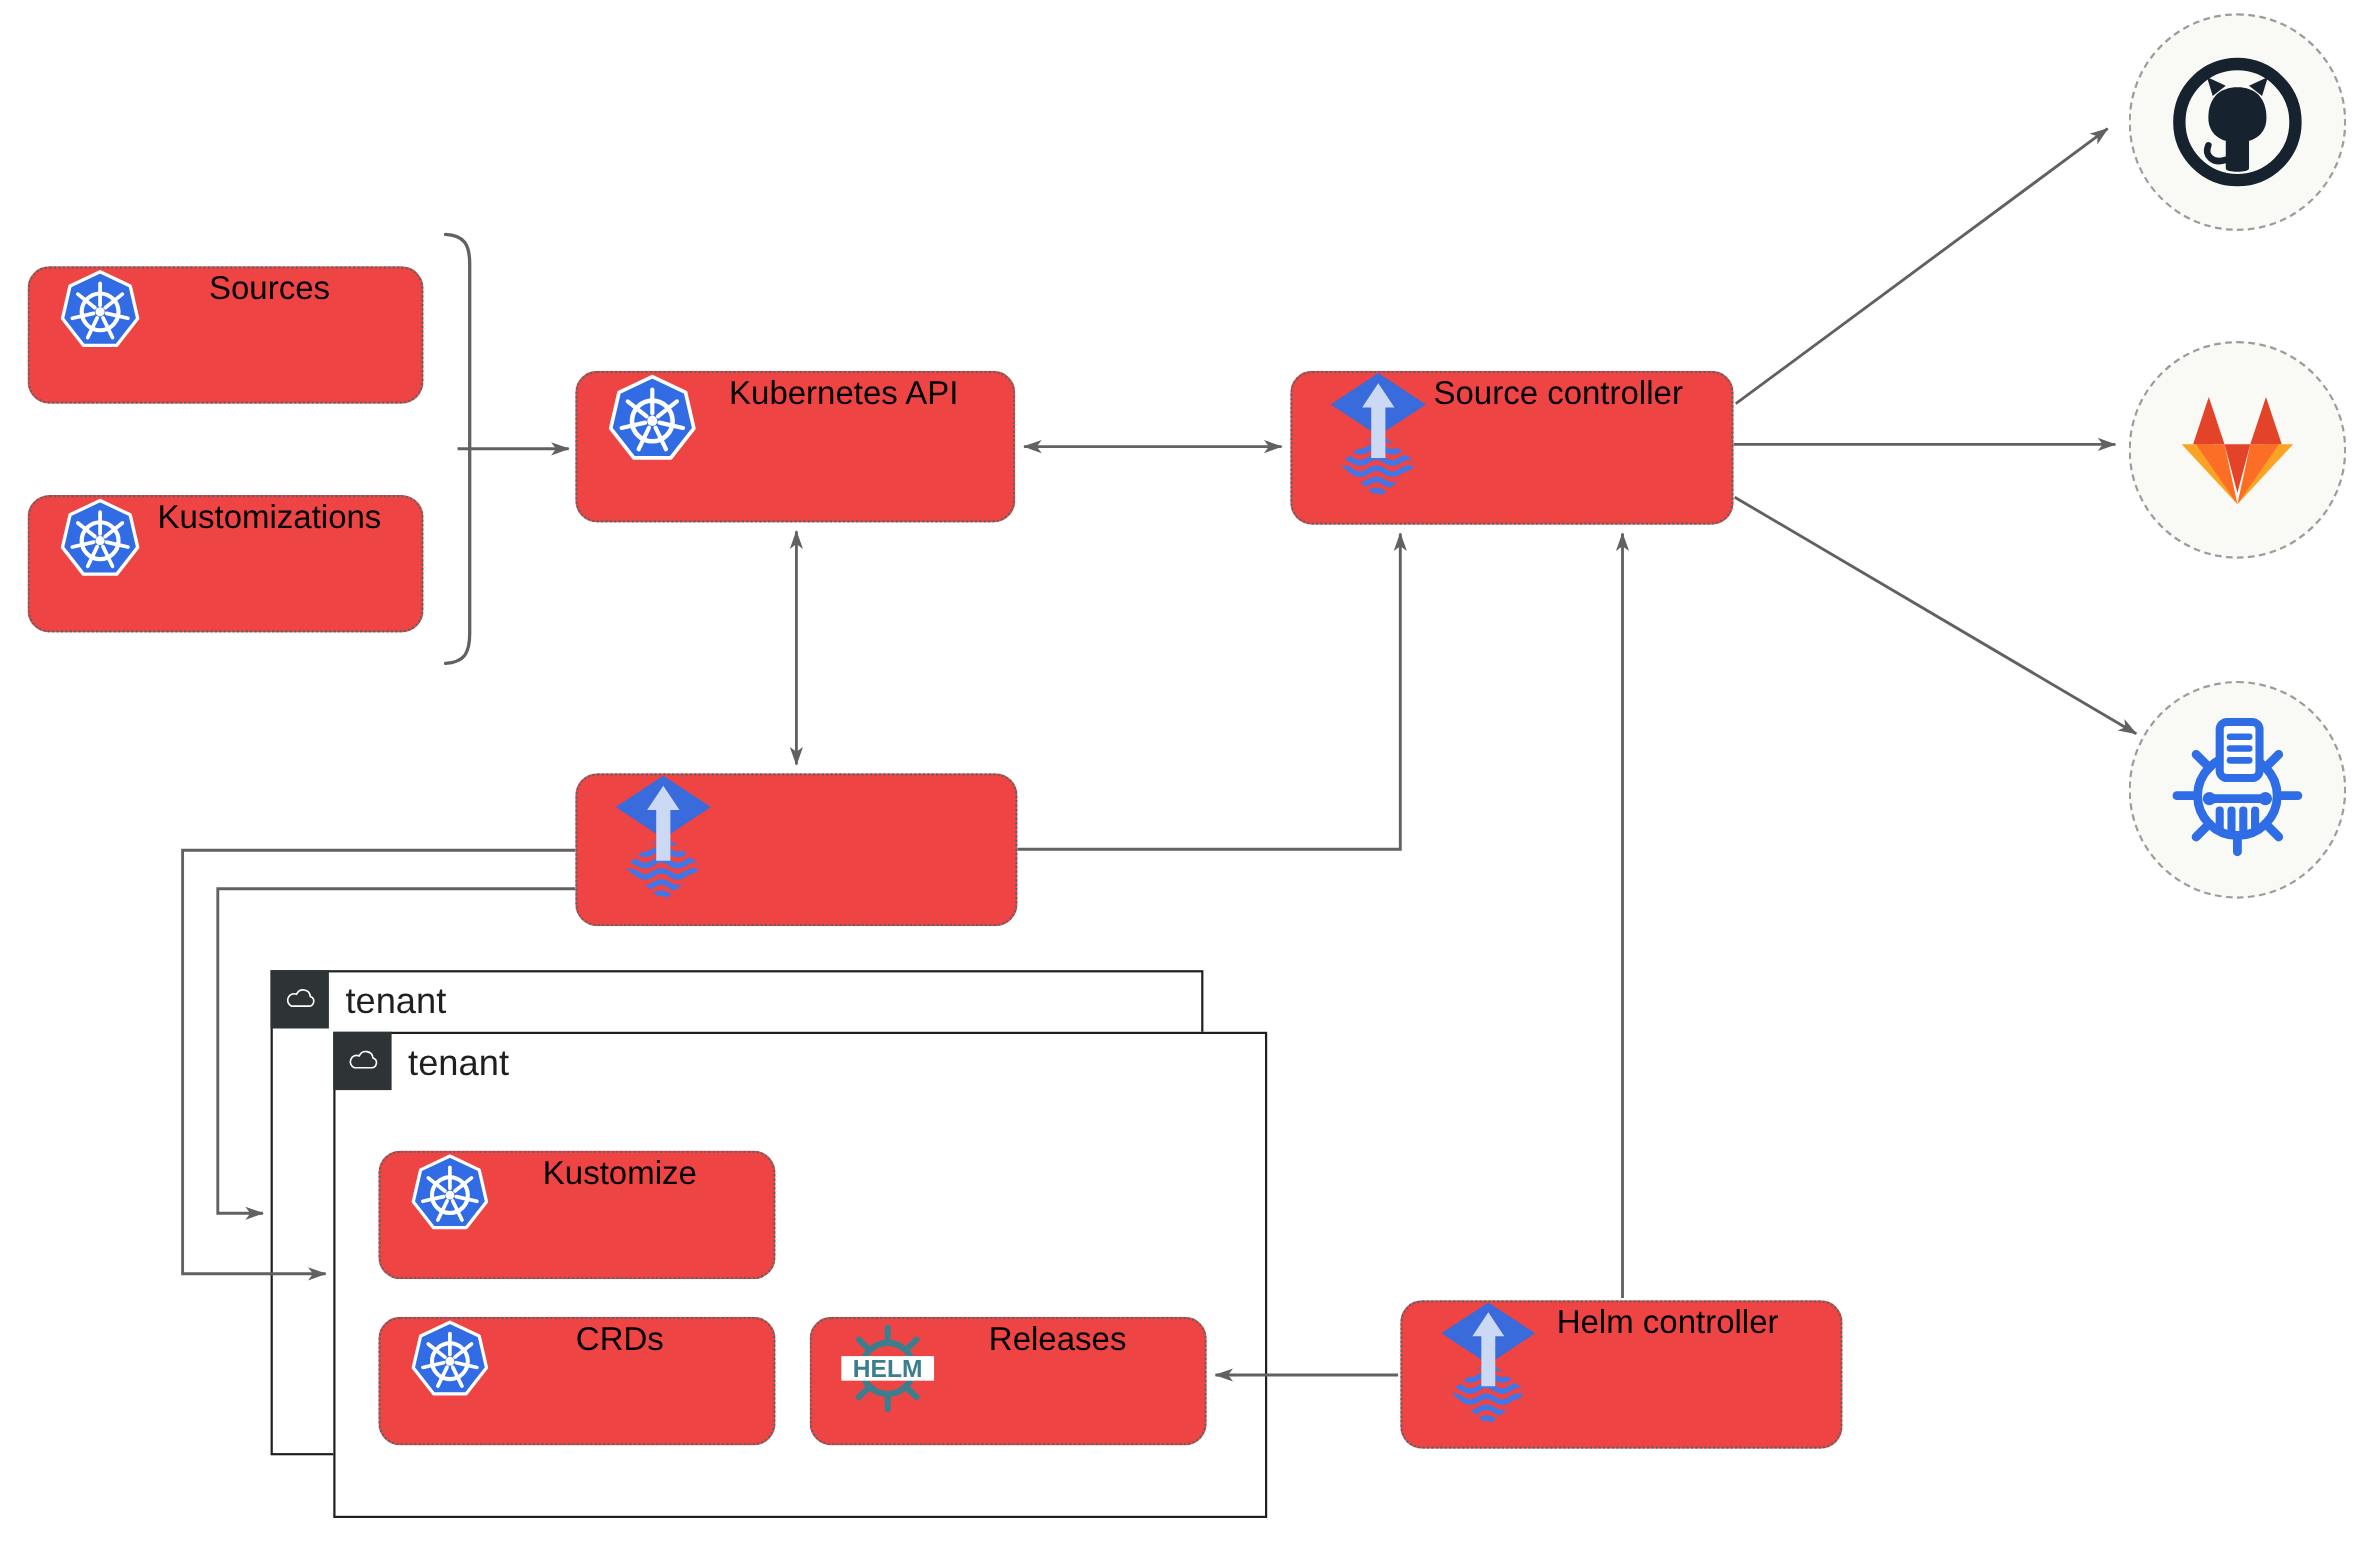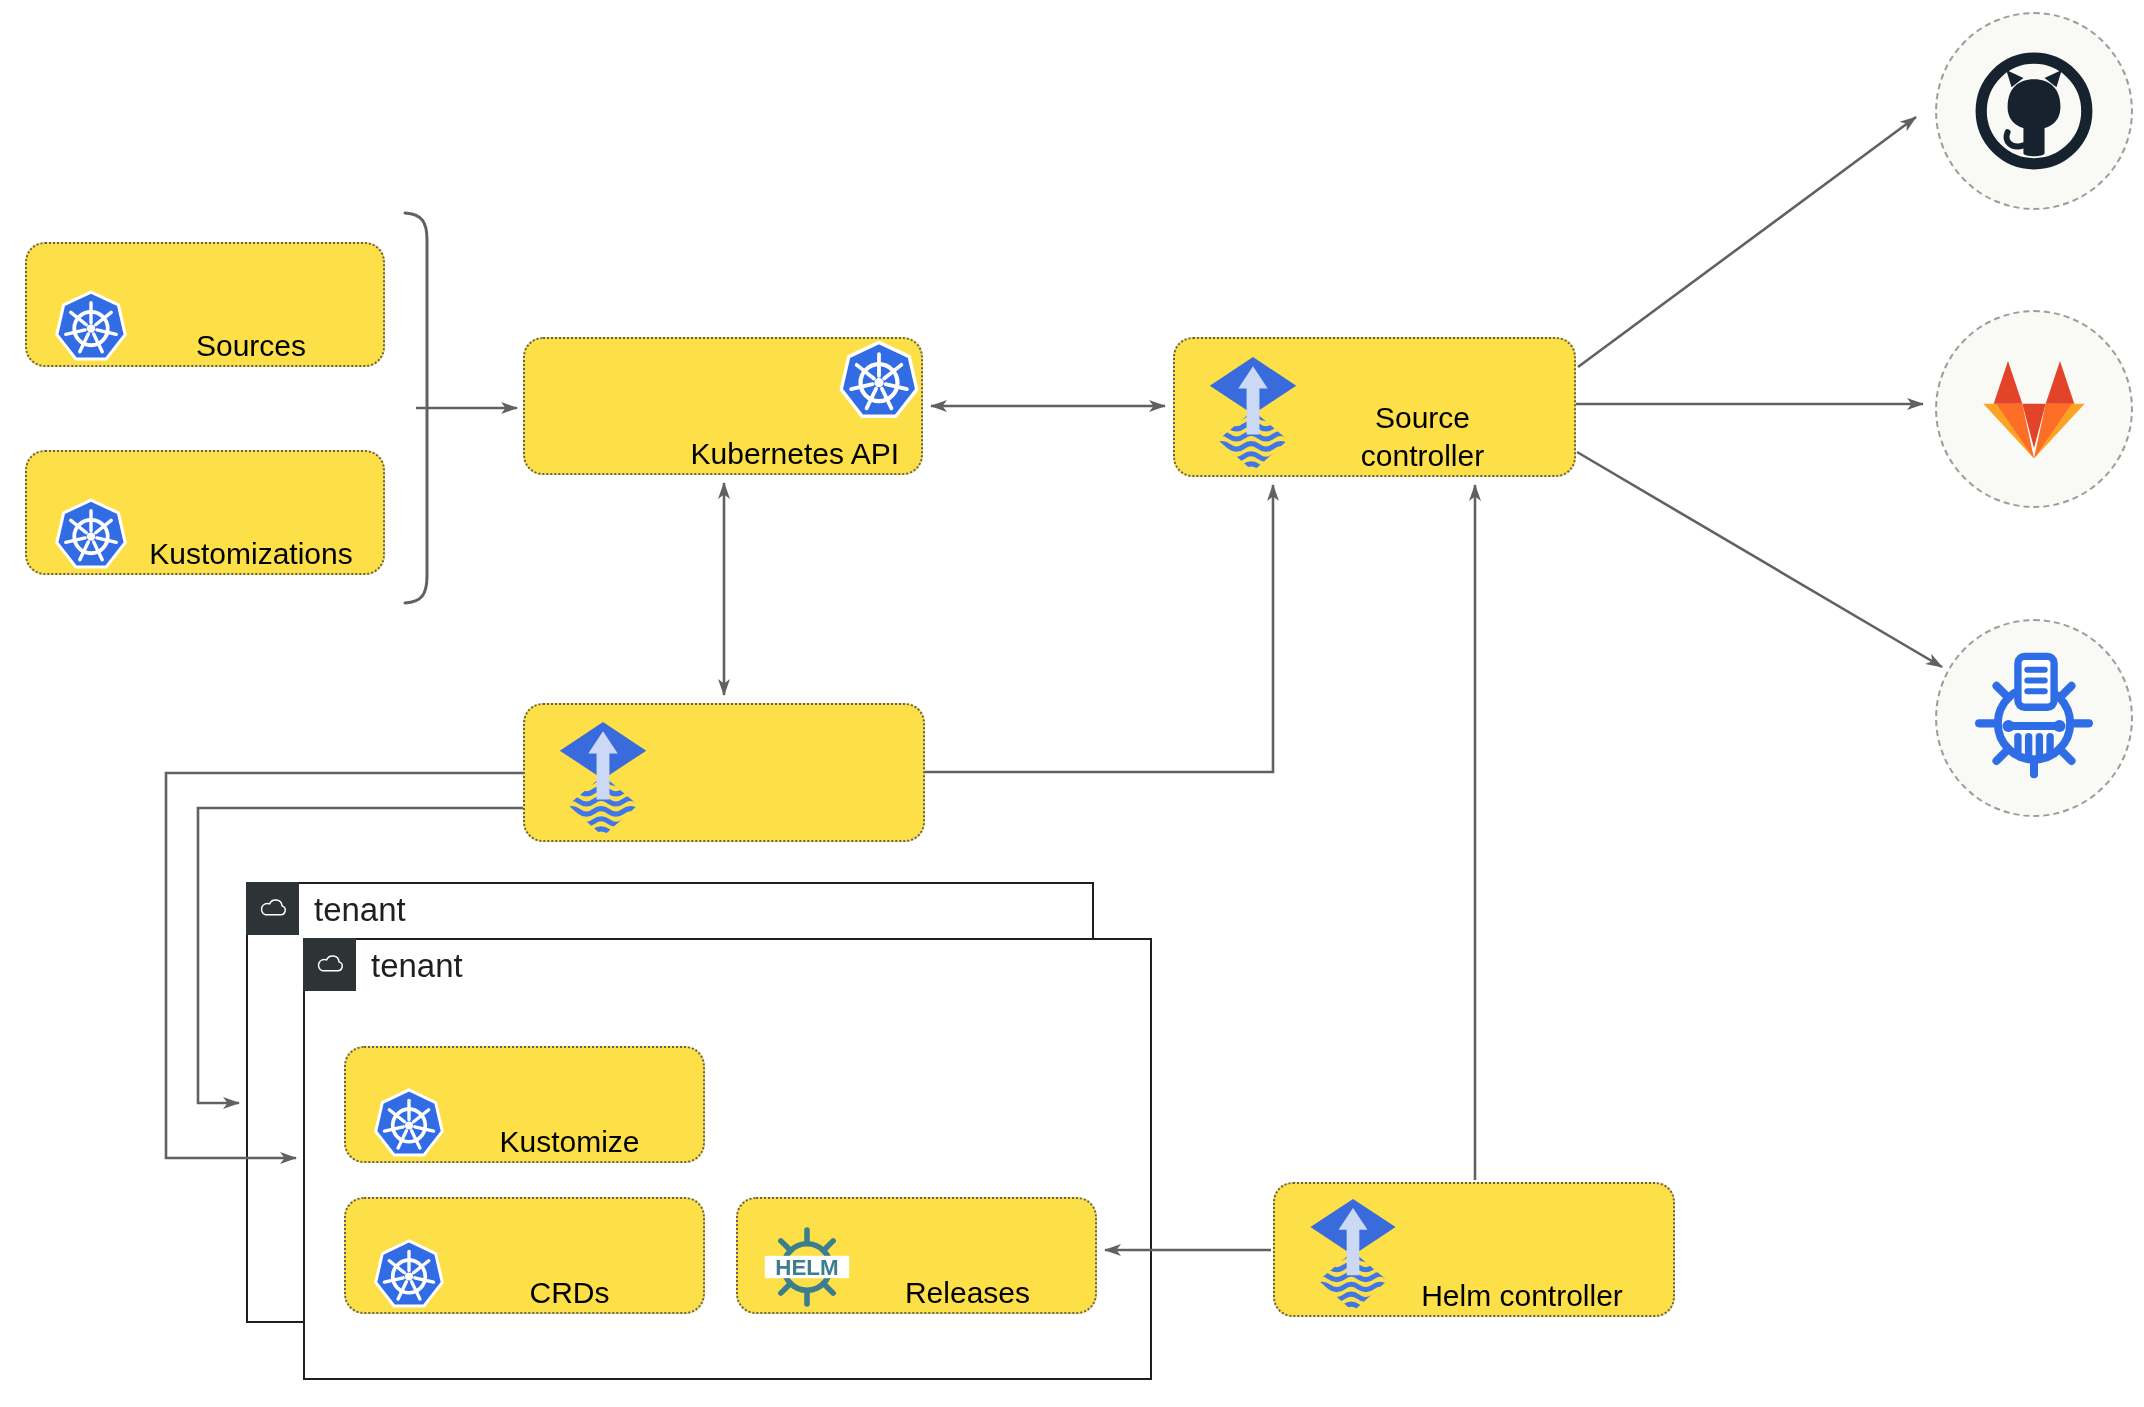--- a/index.html
+++ b/index.html
@@ -9,27 +9,26 @@
   }
   .canvas{
     position:relative;
     width:2144px;height:1407px;
     overflow:hidden;
     background:#ffffff;
   }
   
   .node{
     position:absolute;
-    background:#fde047;
+    background:#ef4444;
     border:2px dotted #616161;
     border-radius:20px;
     display:flex;
-    align-items:flex-end;
+    align-items:flex-start;
     box-sizing:border-box;
-    gap:12px;
   }
   .node .icon-wrap{flex:0 0 auto;display:flex;align-items:center;justify-content:center;}
   .node .label{
     flex:1 1 auto;
     text-align:center;
     font-size:30px;
     line-height:38px;
     color:#000;
     padding-right:22px;
   }
@@ -209,21 +208,21 @@
 
   <div class="node res" style="left:25px;top:450px;width:360px;height:125px;">
     <span class="icon-wrap">
       <svg width="76" height="76">
           <use href="#sym-k8s"></use>
         </svg>
     </span>
     <span class="label">Kustomizations</span>
   </div>
 
-  <div class="node res" style="left:523px;top:337px;width:400px;height:138px;flex-direction:column;">
+  <div class="node res" style="left:523px;top:337px;width:400px;height:138px;">
     <span class="icon-wrap">
       <svg width="84" height="84">
           <use href="#sym-k8s"></use>
         </svg>
     </span>
     <span class="label">Kubernetes API</span>
   </div>
 
   <div class="node ctrl" style="left:1173px;top:337px;width:403px;height:140px;">
     <span class="icon-wrap">

